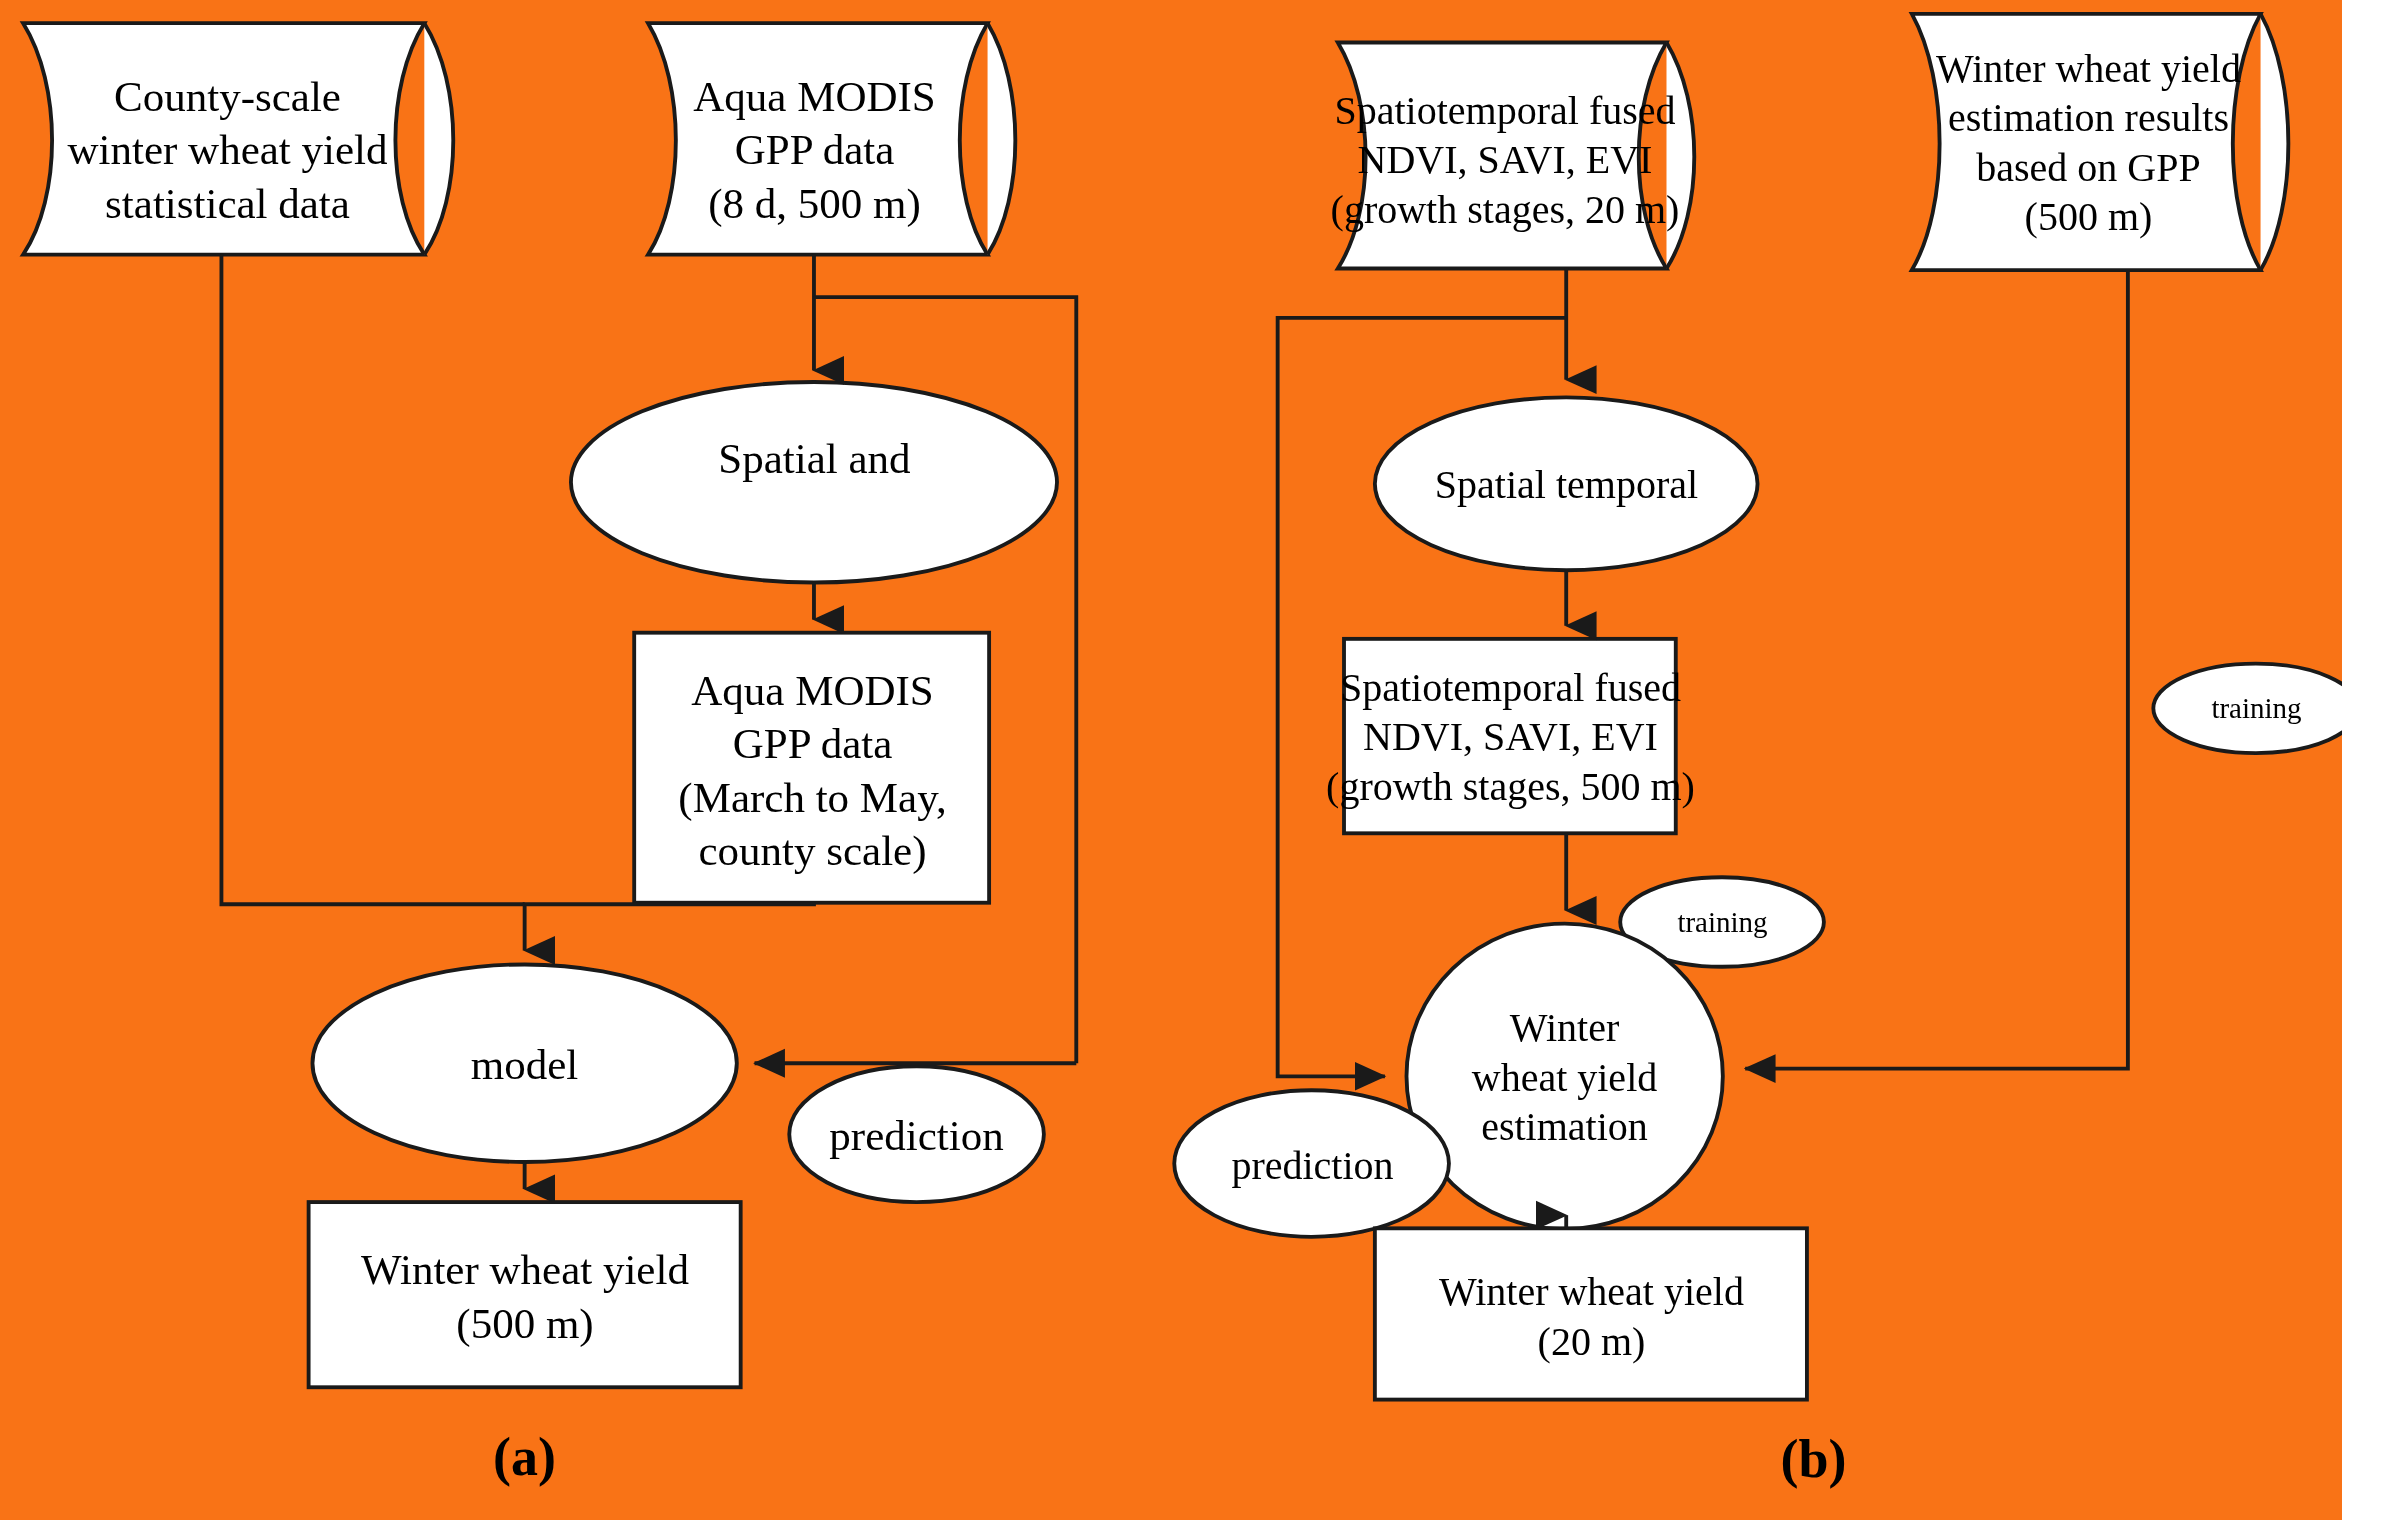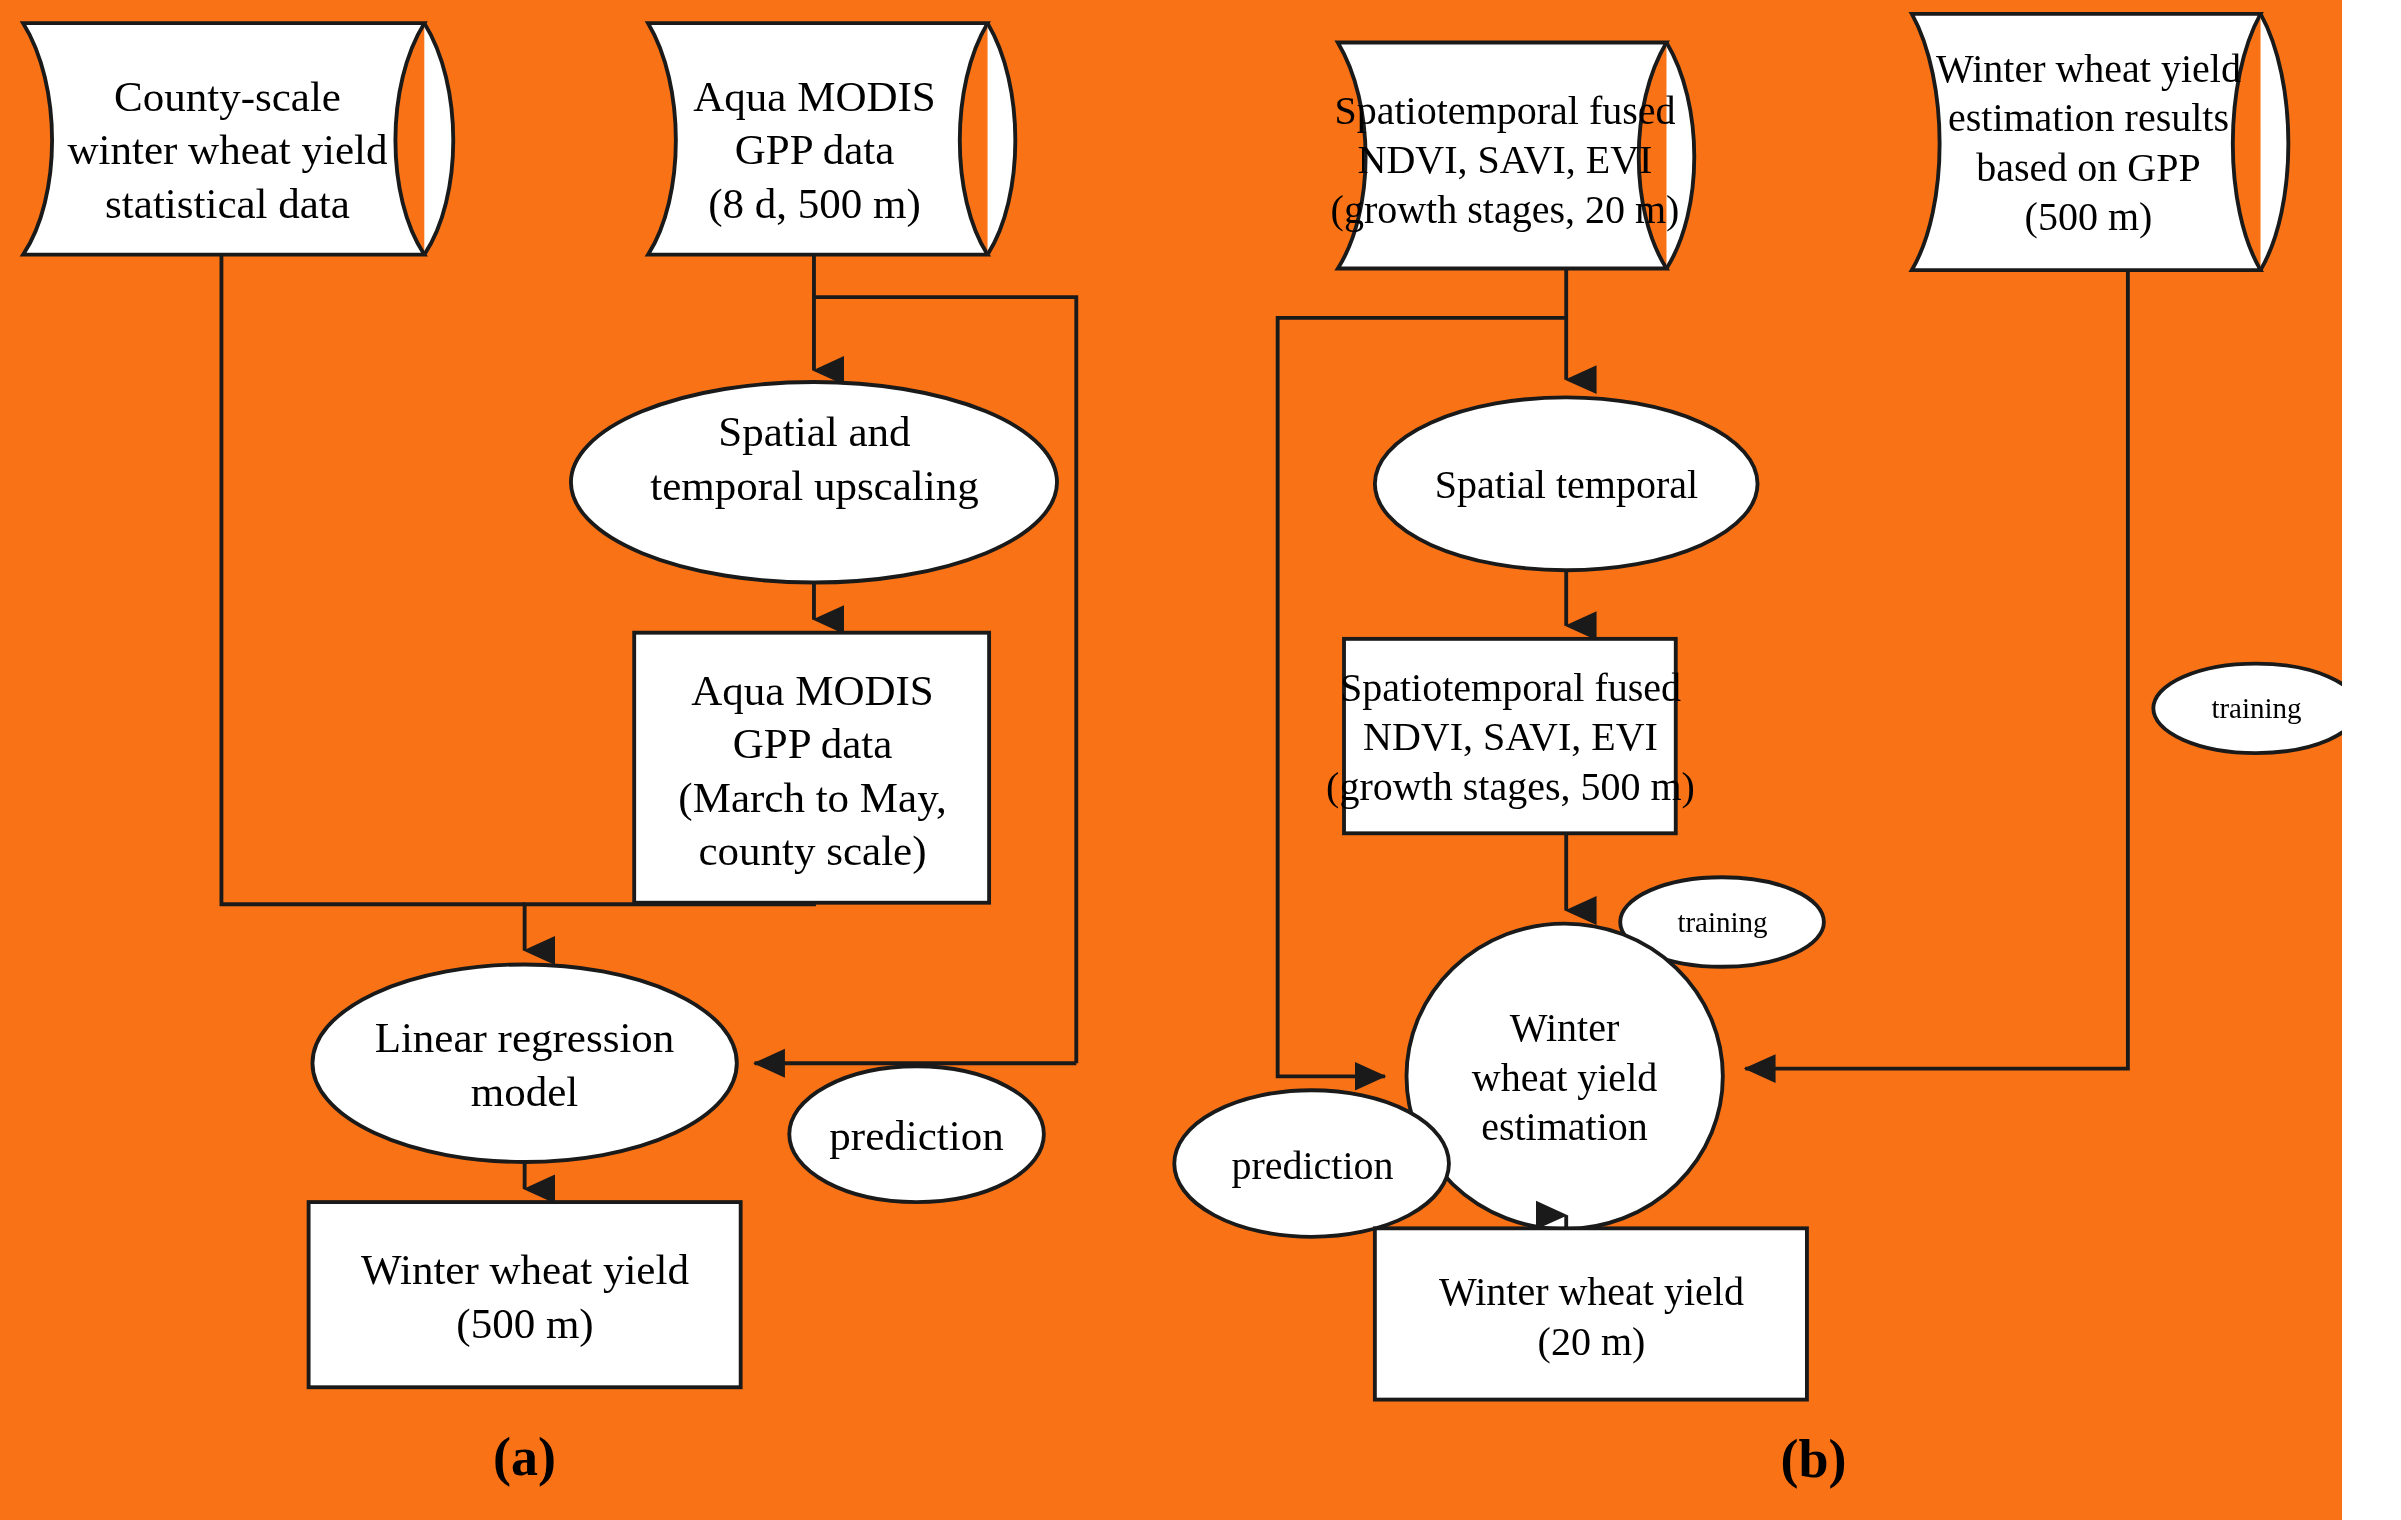--- a/index.html
+++ b/index.html
@@ -150,32 +150,30 @@
   </div>
 
   <div class="node-text t-56" style="left:660px; top:42px;  width:309px; height:216px;">
     <span>Aqua MODIS</span>
     <span>GPP data</span>
     <span>(8 d, 500 m)</span>
   </div>
 
   <div class="node-text t-56" style="left:583px; top:389px; width:463px; height:139px;">
     <span>Spatial and</span>
-    <span>temporal upscaling</span>
   </div>
 
   <div class="node-text t-56" style="left:637px; top:647px; width:351px; height:247px;">
     <span>Aqua MODIS</span>
     <span>GPP data</span>
     <span>(March to May,</span>
     <span>county scale)</span>
   </div>
 
   <div class="node-text t-56" style="left:320px; top:997px; width:409px; height:135px;">
-    <span>Linear regression</span>
     <span>model</span>
   </div>
 
   <div class="node-text t-56" style="left:793px; top:1105px; width:247px; height:62px;">
     <span>prediction</span>
   </div>
 
   <div class="node-text t-56" style="left:313px; top:1235px; width:424px; height:123px;">
     <span>Winter wheat yield</span>
     <span>(500 m)</span>

